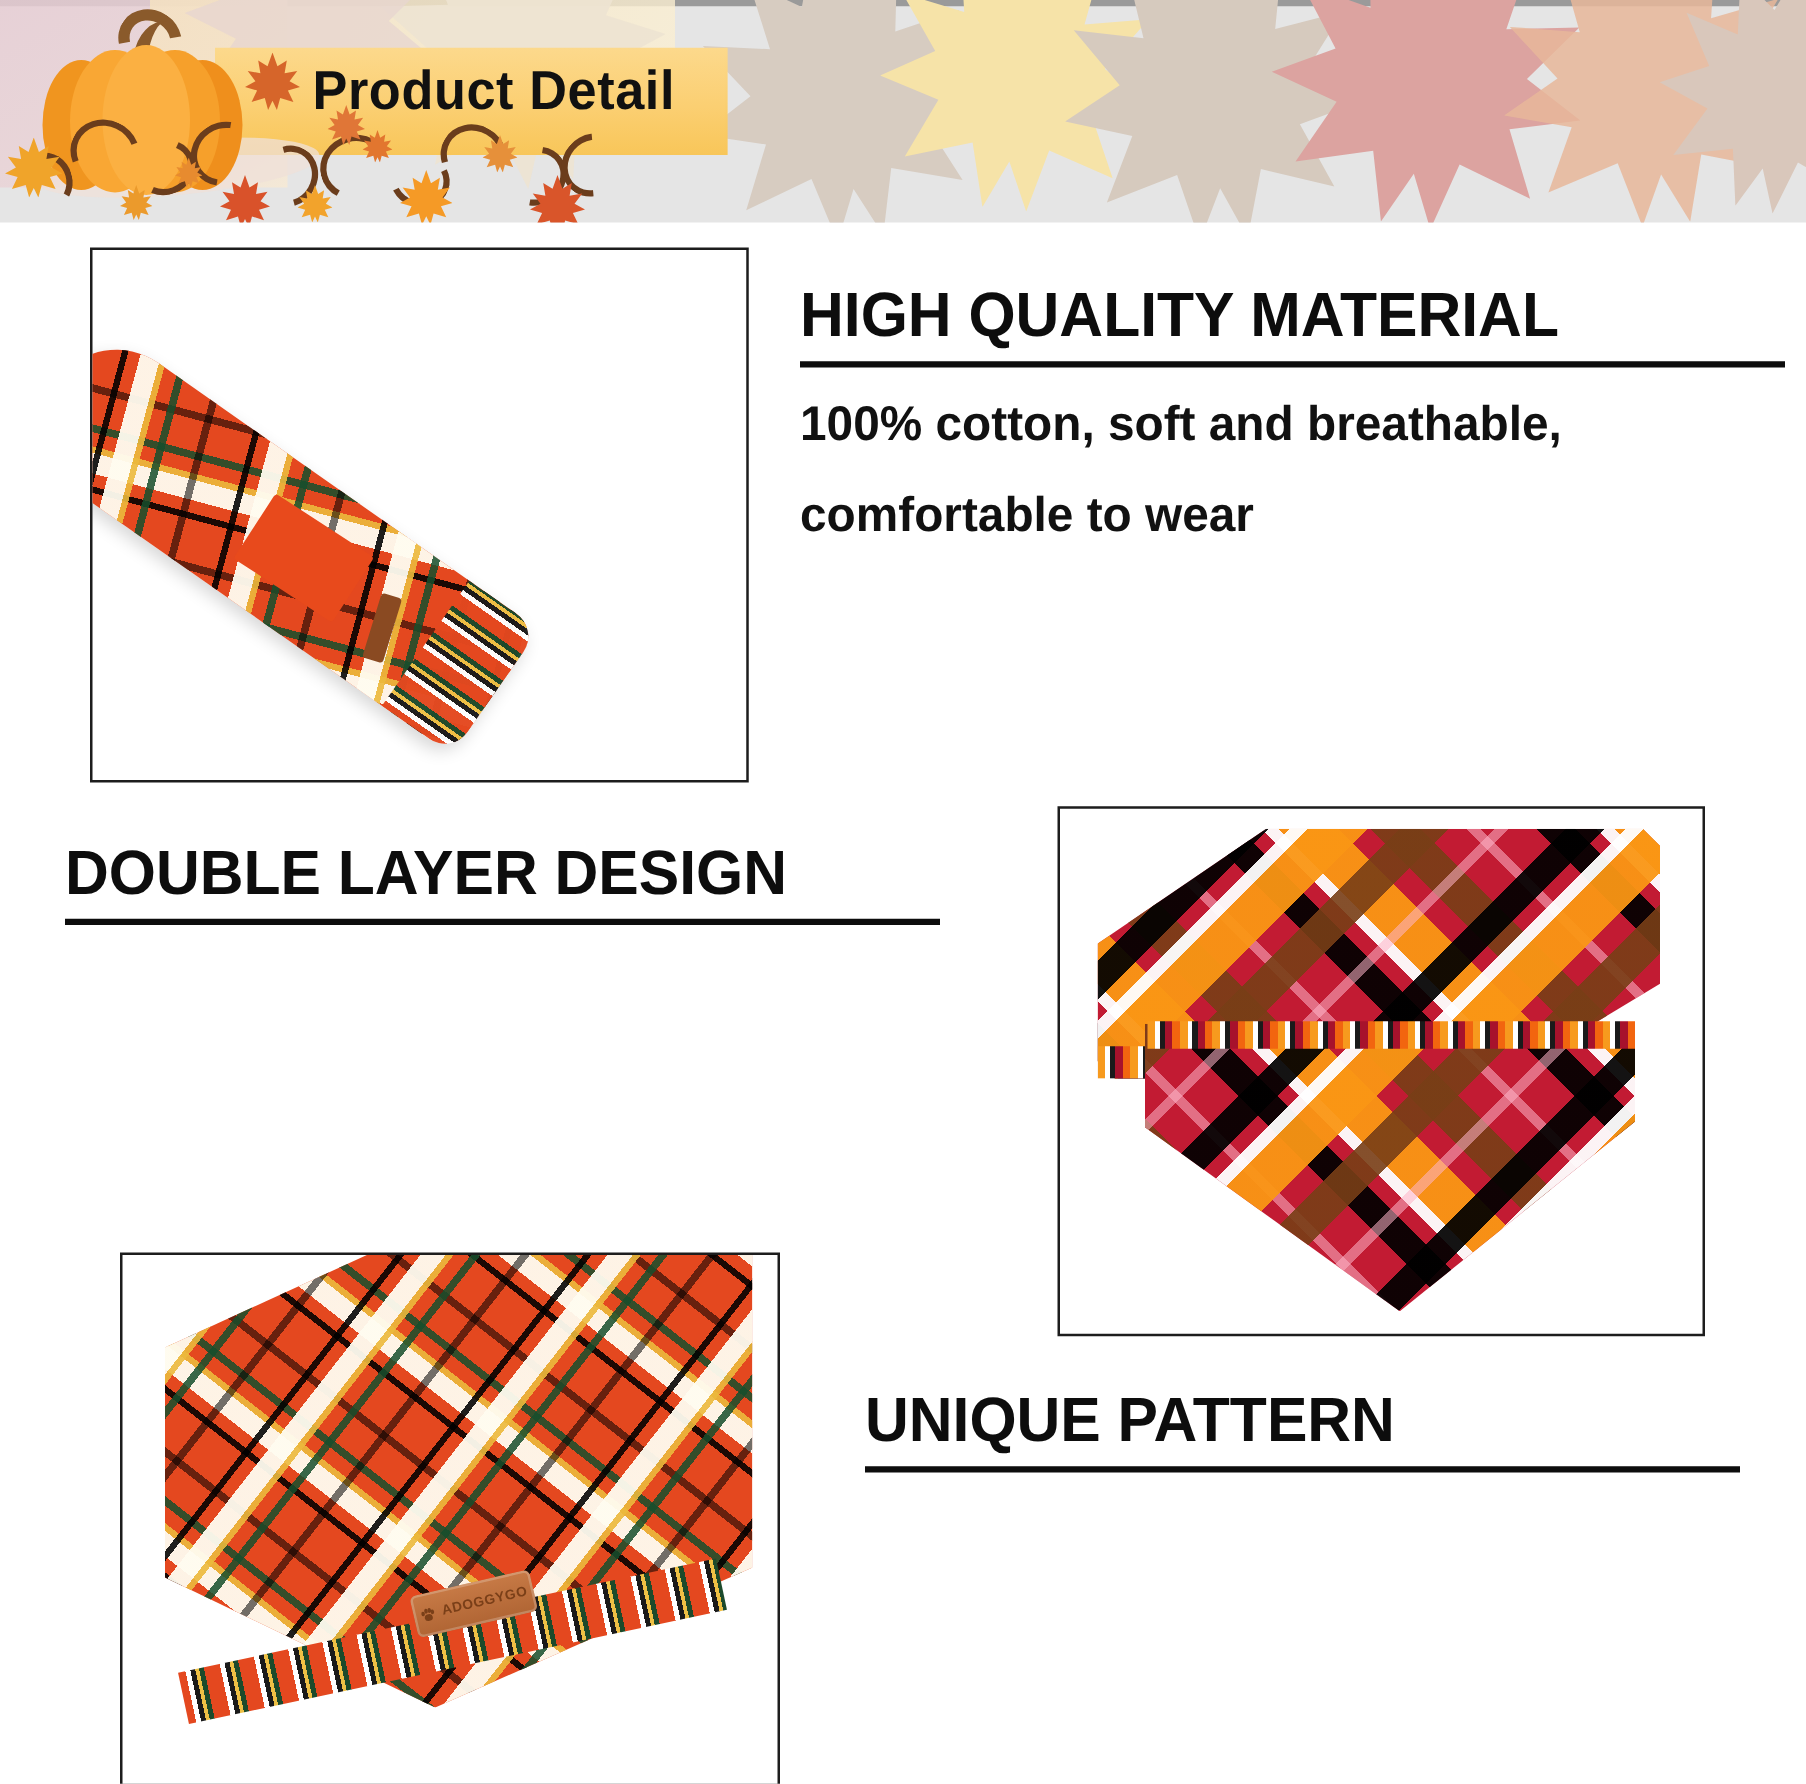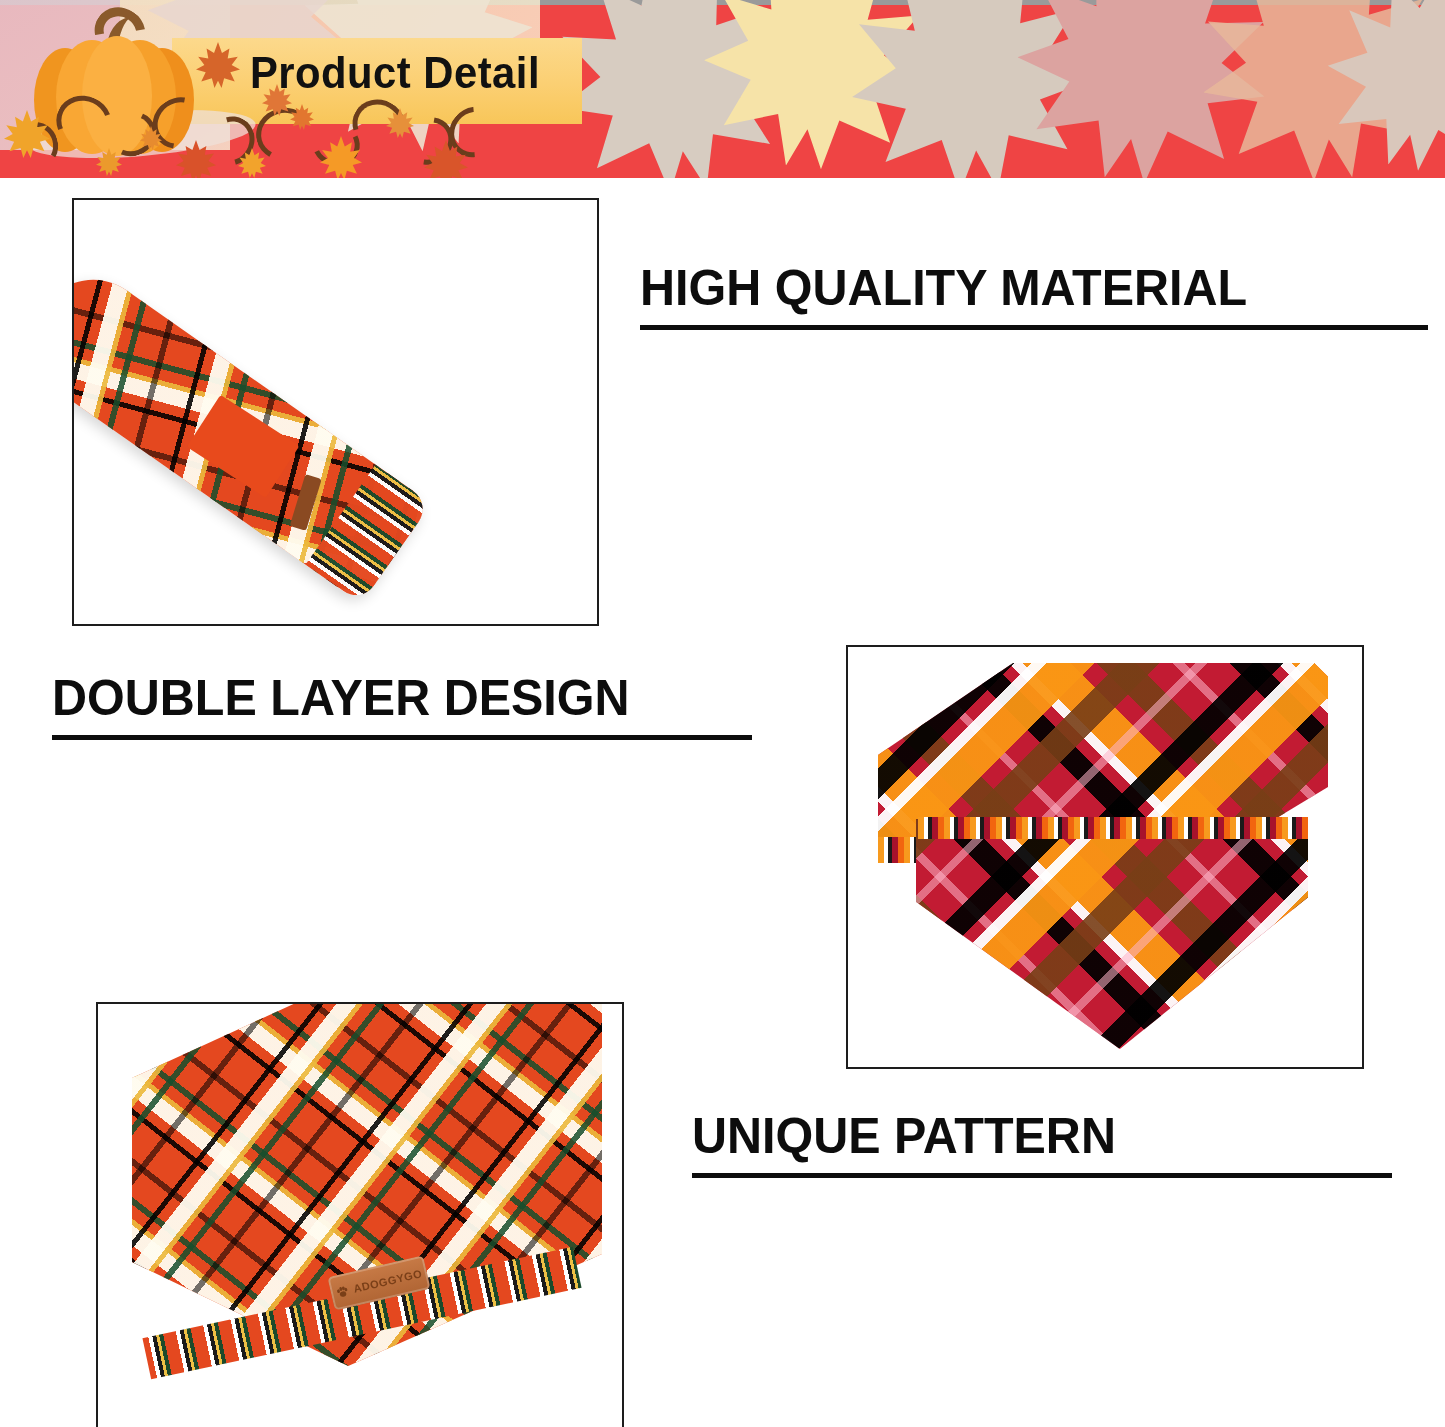--- a/index.html
+++ b/index.html
@@ -15,21 +15,21 @@
     font-family: "Liberation Sans", sans-serif;
   }
 
   
   #header-banner {
     position: absolute;
     left: 0; top: 0;
     width: 1445px;
     height: 178px;
     overflow: hidden;
-    background: #ef4444;
+    background: #e5e5e5;
     text-align: right;
   }
   .hdr-topline {
     position: absolute;
     left: 0; top: 0;
     width: 1445px;
     height: 5px;
     background: #9a9a9a;
   }
   .hdr-bgwash {
@@ -319,21 +319,21 @@
     font-size: 11px;
     font-weight: bold;
     color: #7a3f18;
     letter-spacing: .5px;
     white-space: nowrap;
   }
   #paw-icon { flex: 0 0 auto; }
 
   
   .text-block { position: absolute; }
-  #block-material { left: 640px; top: 226px;  width: 788px; margin-top: 36px; }
+  #block-material { left: 640px; top: 226px;  width: 788px; }
   #block-double   { left: 52px;  top: 672px;  width: 700px; }
   #block-pattern  { left: 692px; top: 1110px; width: 700px; }
 
   .sec-heading {
     font-family: "Liberation Sans Narrow", "Liberation Sans", sans-serif;
     font-weight: bold;
     font-size: 50px;
     line-height: 1.06;
     color: #0d0d0d;
     letter-spacing: 0px;
@@ -459,20 +459,24 @@
         <ellipse cx="19" cy="9" rx="2.6" ry="3.4" fill="#7a3f18"></ellipse>
       </svg>
       <span id="brand-tag-text">ADOGGYGO</span>
     </div>
   </div>
 </div>
 
 <div class="text-block" id="block-material">
   <div class="sec-heading">HIGH QUALITY MATERIAL</div>
   <div class="sec-rule"></div>
+  <div class="sec-lines">
+    <div class="sec-line">100% cotton, soft and breathable,</div>
+    <div class="sec-line">comfortable to wear</div>
+  </div>
 </div>
 
 <div class="text-block" id="block-double">
   <div class="sec-heading">DOUBLE LAYER DESIGN</div>
   <div class="sec-rule"></div>
 </div>
 
 <div class="text-block" id="block-pattern">
   <div class="sec-heading">UNIQUE PATTERN</div>
   <div class="sec-rule"></div>

